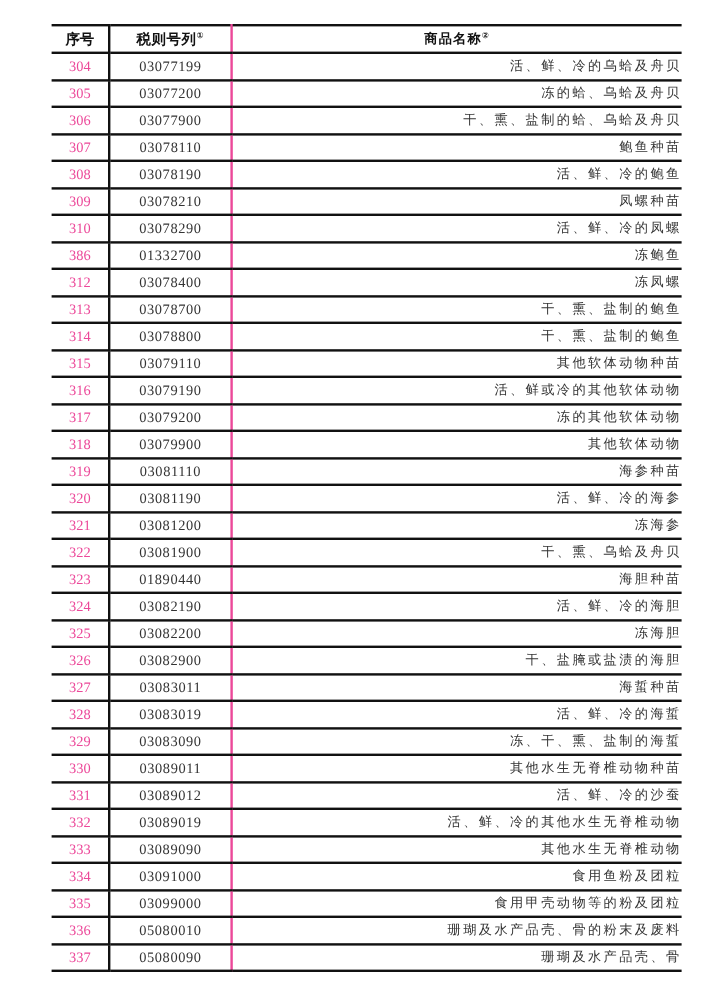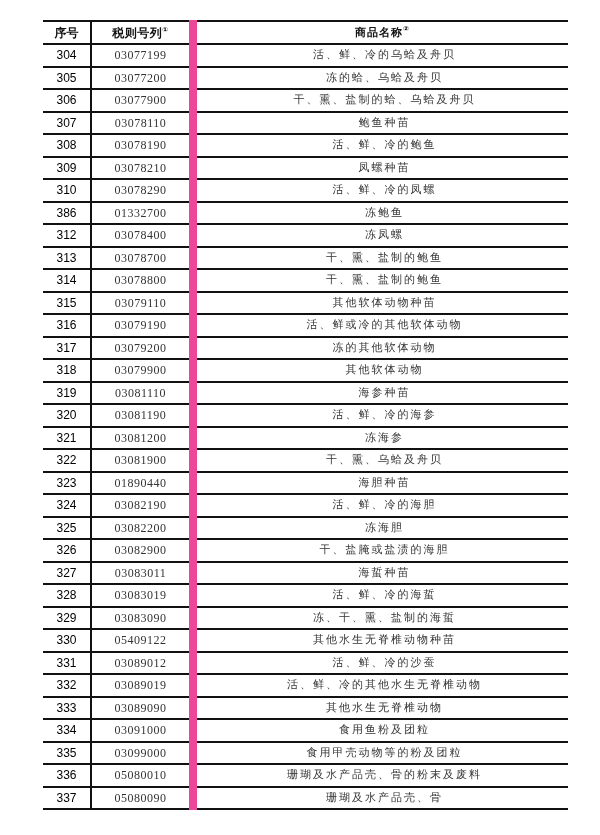--- a/index.html
+++ b/index.html
@@ -11,25 +11,25 @@
     .doc-table col.c2 { width: 102px; }
     .doc-table col.c3 { width: 375px; }
     .doc-table th, .doc-table td {
       border-top: 2px solid #111; border-bottom: 2px solid #111;
       padding: 0; height: 20.5px; line-height: 20px; font-size: 11.5px;
       white-space: nowrap; overflow: hidden;
     }
     .doc-table th { height: 21px; font-weight: bold; font-size: 11.5px;
                     font-family: "DejaVu Sans", "Liberation Sans", sans-serif; }
     .doc-table .col-no { text-align: center; border-right: 2px solid #111;
-                         font-family: Liberation Sans, sans-serif; font-size: 12px; color: #000000; }
-    .doc-table .col-code { text-align: center; border-right: 8px solid #ec4899;
+                         font-family: Liberation Serif, serif; font-size: 12px; color: #ec4899; }
+    .doc-table .col-code { text-align: center; border-right: 2px solid #ec4899;
                            font-family: "Liberation Serif", serif; font-size: 12px; color: #333;
                            letter-spacing: 0.5px; }
-    .doc-table .col-name { text-align: center; padding-left: 4px;
+    .doc-table .col-name { text-align: right; padding-left: 4px;
                            font-size: 11px; letter-spacing: 2px; color: #333; }
     .doc-table th.col-name { text-align: center; padding-left: 0; letter-spacing: 1px; color: #111; }
     .doc-table th.col-no, .doc-table th.col-code { color: #111; font-family: "DejaVu Sans", sans-serif; }
     sup.note { font-size: 7px; vertical-align: super; line-height: 0; }
   </style>
 </head>
 <body>
 
 <table class="doc-table">
   <colgroup>
@@ -170,21 +170,21 @@
         <td class="col-code">03083019</td>
         <td class="col-name">活、鲜、冷的海蜇</td>
       </tr>
       <tr>
         <td class="col-no">329</td>
         <td class="col-code">03083090</td>
         <td class="col-name">冻、干、熏、盐制的海蜇</td>
       </tr>
       <tr>
         <td class="col-no">330</td>
-        <td class="col-code">05409122</td>
+        <td class="col-code">03089011</td>
         <td class="col-name">其他水生无脊椎动物种苗</td>
       </tr>
       <tr>
         <td class="col-no">331</td>
         <td class="col-code">03089012</td>
         <td class="col-name">活、鲜、冷的沙蚕</td>
       </tr>
       <tr>
         <td class="col-no">332</td>
         <td class="col-code">03089019</td>

